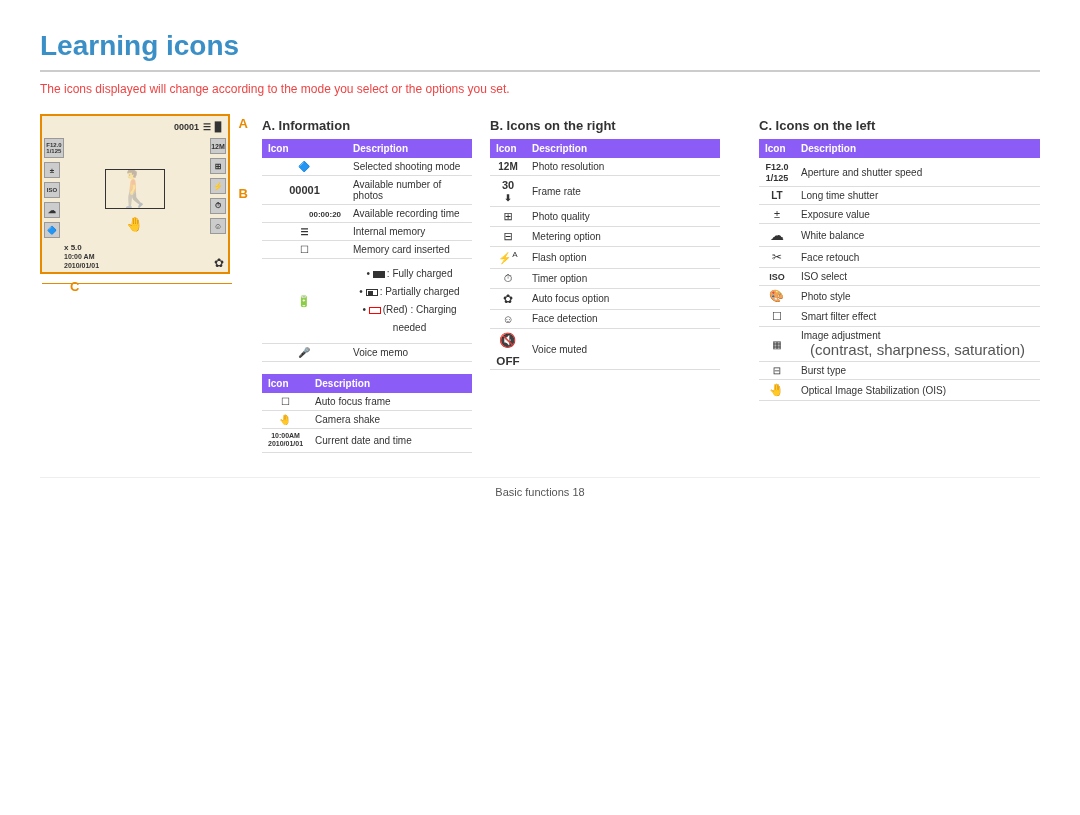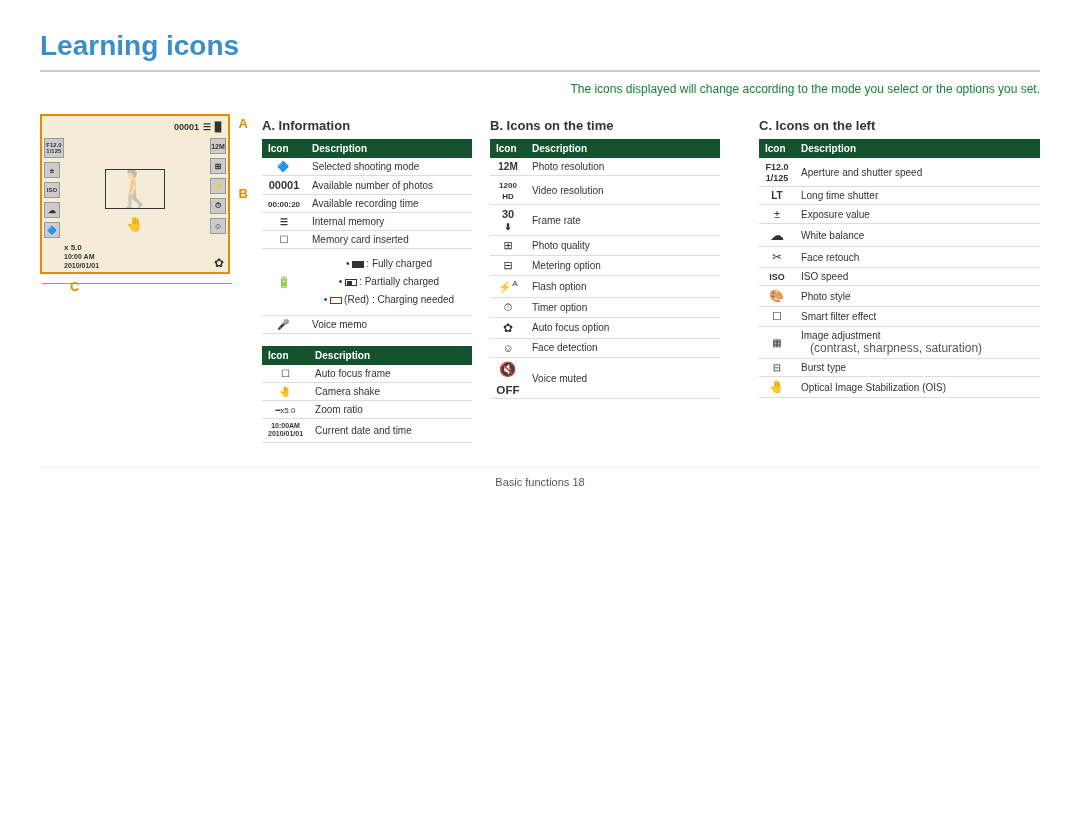--- a/index.html
+++ b/index.html
@@ -15,23 +15,22 @@
     h1.page-title {
       font-size: 28px;
       font-weight: bold;
       color: #3a8fc7;
       border-bottom: 2px solid #ccc;
       padding-bottom: 8px;
       margin-bottom: 10px;
     }
     .subtitle {
       font-size: 12px;
-      color: #15803d;
+      color: #ef4444;
       margin-bottom: 18px;
-      text-align: right;
     }
     .main-layout {
       display: flex;
       gap: 12px;
       align-items: flex-start;
     }
     
     .camera-preview {
       width: 210px;
       flex-shrink: 0;
@@ -176,21 +175,21 @@
       color: #333;
       margin-bottom: 6px;
       margin-top: 4px;
     }
     
     .icon-table {
       border-collapse: collapse;
       width: 100%;
     }
     .icon-table thead tr {
-      background: #14532d;
+      background: #8b5cf6;
       color: #fff;
     }
     .icon-table thead th {
       padding: 4px 6px;
       font-size: 10px;
       font-weight: bold;
       text-align: left;
     }
     .icon-table tbody tr {
       border-bottom: 1px solid #ddd;
@@ -245,21 +244,21 @@
       color: #555;
       border-top: 1px solid #eee;
       padding-top: 8px;
     }
     
     .ico-aperture { font-size: 9px; font-weight: bold; line-height: 1; }
     .ico-photo { font-size:10px; font-weight:bold; }
     .ico-video { font-size:8px; font-weight:bold; }
     .ico-lt { font-size:10px; font-weight:bold; }
     .ico-iso { font-size:9px; font-weight:bold; }
-    .sub-note { font-size: 12px; color: #555; padding-left: 9px; }
+    .sub-note { font-size: 15px; color: #555; padding-left: 9px; }
   </style>
 </head>
 <body>
 
 <h1 class="page-title">Learning icons</h1>
 <p class="subtitle">The icons displayed will change according to the mode you select or the options you set.</p>
 
 <div class="main-layout">
 
   <div class="camera-preview">
@@ -320,21 +319,21 @@
         <tbody>
           <tr>
             <td class="icon-cell"><span>🔷</span></td>
             <td>Selected shooting mode</td>
           </tr>
           <tr>
             <td class="icon-cell"><span class="icon-sym">00001</span></td>
             <td>Available number of photos</td>
           </tr>
           <tr>
-            <td class="icon-cell"><span class="icon-sym" style="font-size:8px;">00:00:20</span></td>
+            <td class="icon-cell"><span class="icon-sym" style="font-size:8px;margin-left:41px;">00:00:20</span></td>
             <td>Available recording time</td>
           </tr>
           <tr>
             <td class="icon-cell"><span style="font-size:9px;font-weight:bold;">☰</span></td>
             <td>Internal memory</td>
           </tr>
           <tr>
             <td class="icon-cell"><span>☐</span></td>
             <td>Memory card inserted</td>
           </tr>
@@ -369,50 +368,42 @@
         <tbody>
           <tr>
             <td class="icon-cell"><span>☐</span></td>
             <td>Auto focus frame</td>
           </tr>
           <tr>
             <td class="icon-cell"><span>🤚</span></td>
             <td>Camera shake</td>
           </tr>
           <tr>
-            <td class="icon-cell"><span style="font-size:8px;">━x5.0</span></td>
-            <td>Zoom ratio</td>
-          </tr>
-          <tr>
             <td class="icon-cell">
                 <span style="font-size:7px;line-height:1.2;display:block;font-weight:bold;">10:00AM<br>2010/01/01</span>
               </td>
             <td>Current date and time</td>
           </tr>
         </tbody>
       </table>
     </div>
 
     <div class="col-b">
-      <div class="section-title">B. Icons on the time</div>
+      <div class="section-title">B. Icons on the right</div>
       <table class="icon-table">
         <thead>
           <tr>
             <th>Icon</th>
             <th>Description</th>
           </tr>
         </thead>
         <tbody>
           <tr>
             <td class="icon-cell"><span class="ico-photo">12M</span></td>
             <td>Photo resolution</td>
-          </tr>
-          <tr>
-            <td class="icon-cell"><span class="ico-video">1200<br>HD</span></td>
-            <td>Video resolution</td>
           </tr>
           <tr>
             <td class="icon-cell"><span style="font-size:11px;font-weight:bold;">30<br><span style="font-size:9px;">⬇</span></span></td>
             <td>Frame rate</td>
           </tr>
           <tr>
             <td class="icon-cell"><span style="font-size:11px;">⊞</span></td>
             <td>Photo quality</td>
           </tr>
           <tr>
@@ -468,21 +459,21 @@
           <tr>
             <td class="icon-cell"><span style="font-size:14px;">☁</span></td>
             <td>White balance</td>
           </tr>
           <tr>
             <td class="icon-cell"><span style="font-size:12px;">✂</span></td>
             <td>Face retouch</td>
           </tr>
           <tr>
             <td class="icon-cell"><span class="ico-iso">ISO</span></td>
-            <td>ISO speed</td>
+            <td>ISO select</td>
           </tr>
           <tr>
             <td class="icon-cell"><span style="font-size:12px;">🎨</span></td>
             <td>Photo style</td>
           </tr>
           <tr>
             <td class="icon-cell"><span style="font-size:11px;">☐</span></td>
             <td>Smart filter effect</td>
           </tr>
           <tr>

